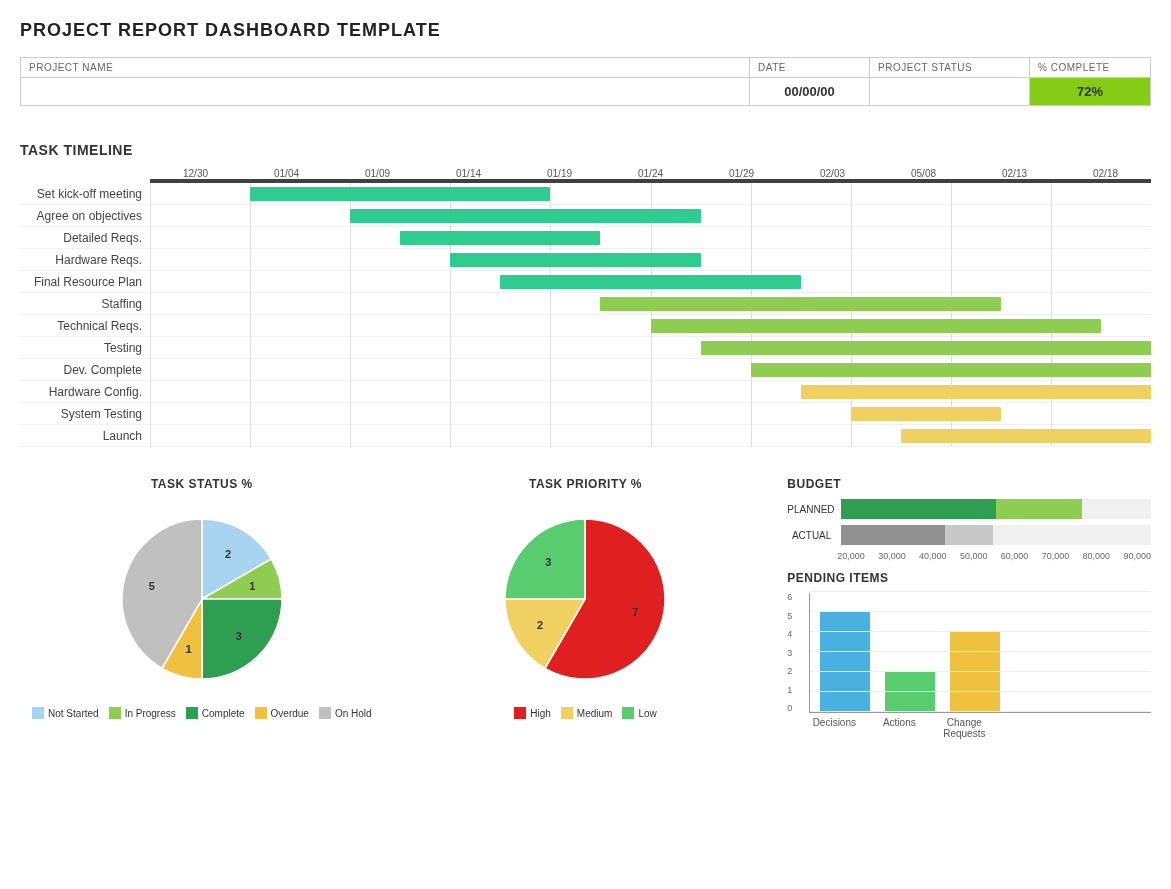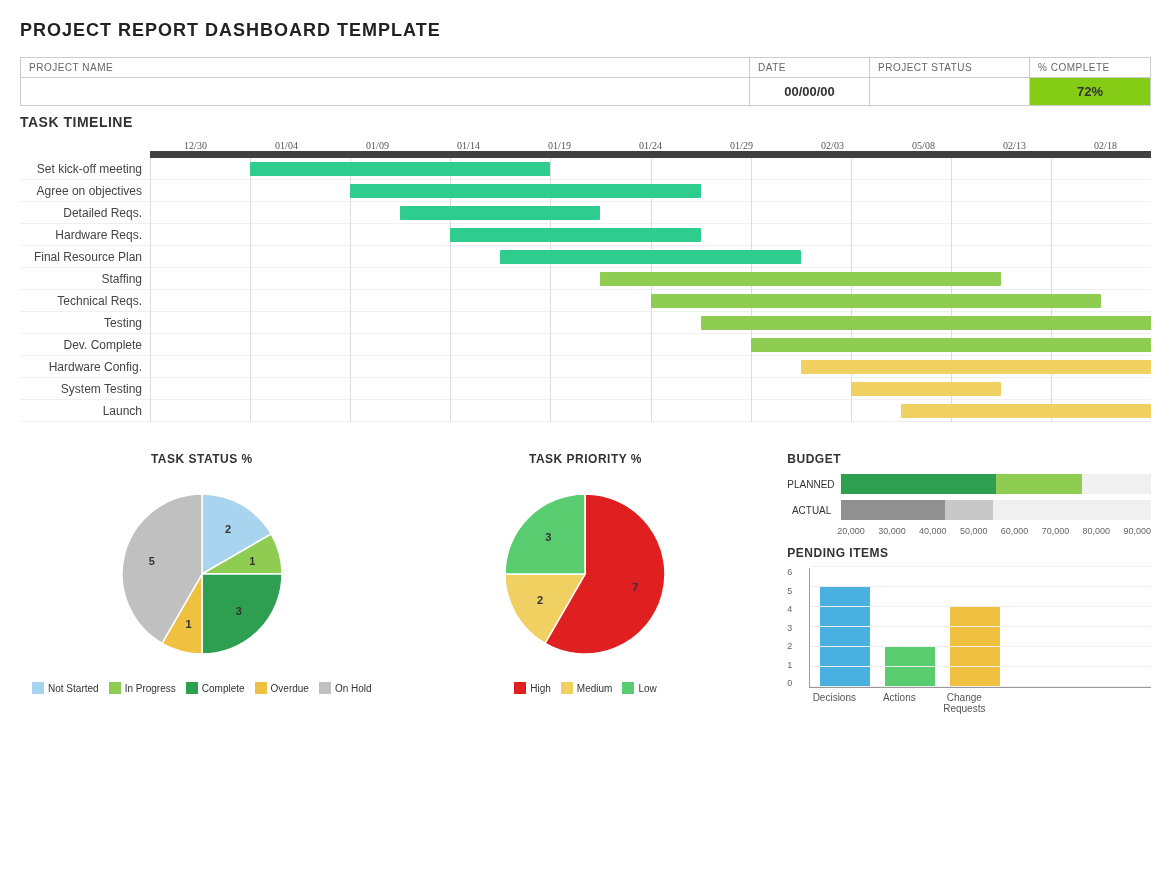--- a/index.html
+++ b/index.html
@@ -1,33 +1,33 @@
 <!DOCTYPE html>
 <html><head>
   <meta charset="utf-8">
   <style>
     * { box-sizing: border-box; margin: 0; padding: 0; }
     body { font-family: Arial, sans-serif; background: #fff; color: #333; font-size: 11px; padding: 20px; }
     
     h1.main-title { font-size: 18px; font-weight: bold; letter-spacing: 1px; margin-bottom: 16px; color: #222; }
     
-    .project-info { margin-bottom: 8px; }
+    .project-info { margin-bottom: 36px; }
     .project-info-header { display: grid; grid-template-columns: 1fr 120px 160px 120px; gap: 0; border: 1px solid #ccc; border-bottom: none; }
     .project-info-row { display: grid; grid-template-columns: 1fr 120px 160px 120px; gap: 0; border: 1px solid #ccc; }
     .pi-cell { padding: 4px 8px; border-right: 1px solid #ccc; font-size: 10px; color: #666; letter-spacing: 0.5px; }
     .pi-cell:last-child { border-right: none; }
     .pi-cell-value { padding: 6px 8px; border-right: 1px solid #ccc; font-size: 13px; font-weight: bold; }
     .pi-cell-value:last-child { border-right: none; text-align: center; background: #84cc16; }
 
     .section-title { font-size: 14px; font-weight: bold; letter-spacing: 0.5px; margin-bottom: 10px; }
 
     
     .gantt-section { margin-bottom: 30px; }
     .gantt-container { position: relative; overflow: hidden; }
-    .gantt-header { display: flex; border-bottom: 7px solid #404040; margin-left: 130px; font-family: Liberation Serif, serif; }
+    .gantt-header { display: flex; border-bottom: 4px solid #404040; margin-left: 130px; }
     .gantt-date-label { font-size: 10px; color: #555; text-align: center; flex: 1; }
     .gantt-body { position: relative; }
     .gantt-row { display: flex; align-items: center; height: 22px; border-bottom: 1px solid #f0f0f0; }
     .gantt-row-label { width: 130px; text-align: right; padding-right: 8px; font-size: 12px; color: #444; flex-shrink: 0; }
     .gantt-track { flex: 1; position: relative; height: 100%; }
     .gantt-bar { position: absolute; height: 14px; top: 4px; border-radius: 1px; }
     .gantt-grid-line { position: absolute; top: 0; bottom: 0; width: 1px; background: #ddd; pointer-events: none; }
 
     
     .bottom-section { display: grid; grid-template-columns: 1fr 1fr 1fr; gap: 20px; margin-top: 10px; }

